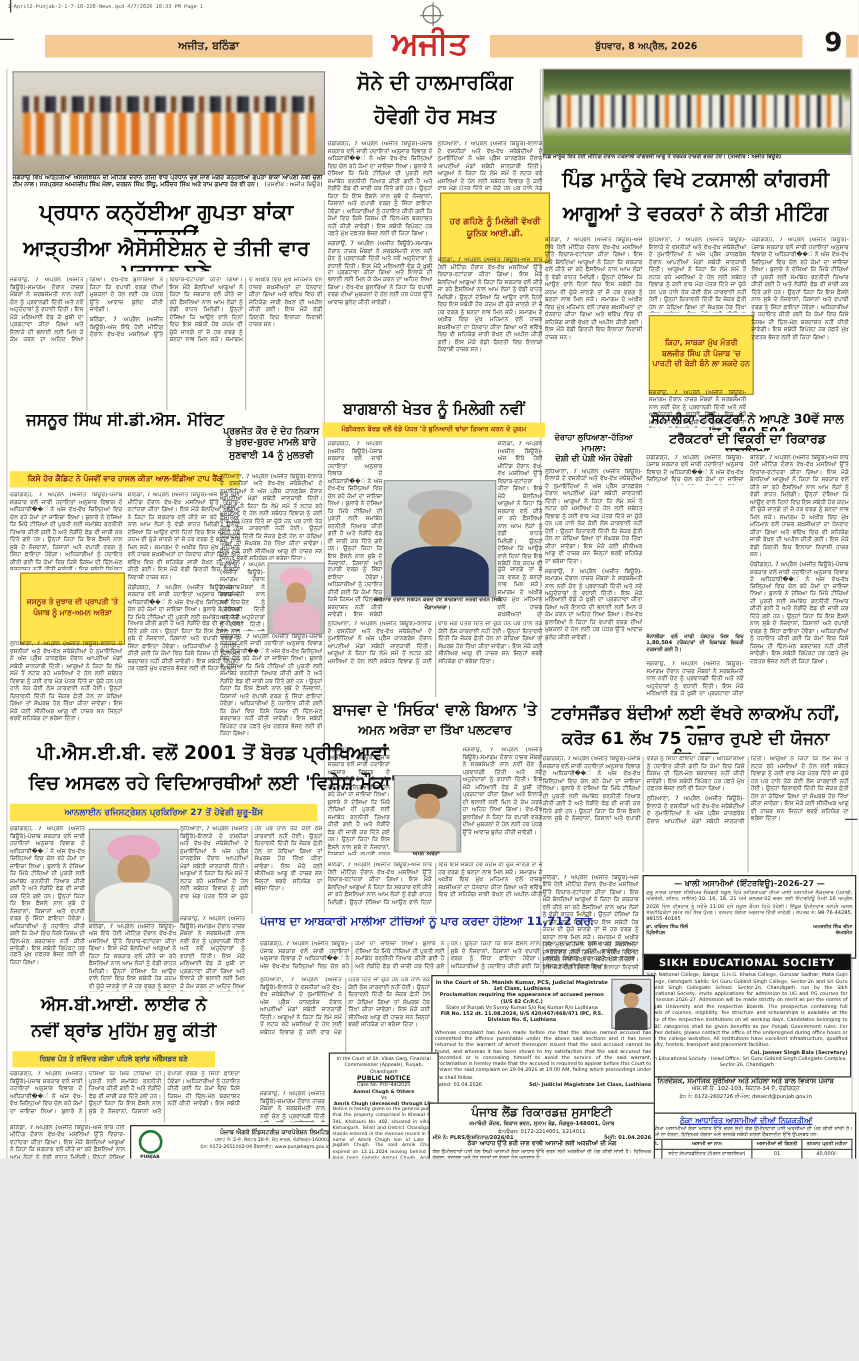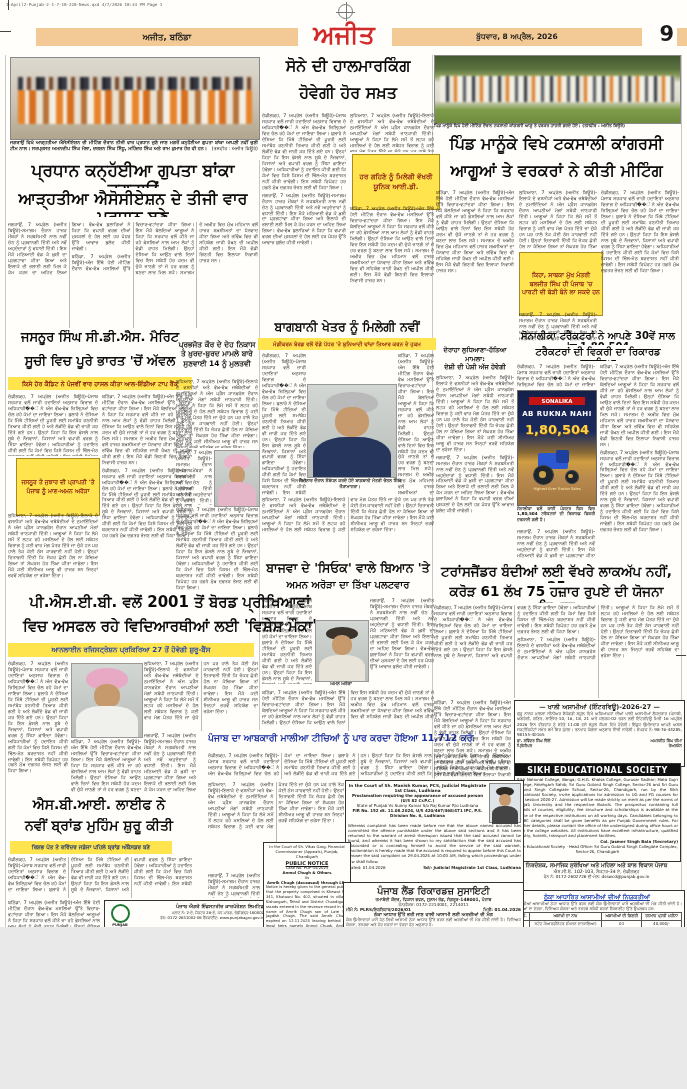--- a/index.html
+++ b/index.html
@@ -82,21 +82,20 @@
   </div>
   <div class="abs hl" style="left:8px;top:161px;width:250px;height:27px;font-size:17px;">ਪ੍ਰਧਾਨ ਕਨ੍ਹੱਈਆ ਗੁਪਤਾ ਬਾਂਕਾ ਜਗਰਾਉਂ</div>
   <div class="abs hl" style="left:8px;top:190px;width:250px;height:27px;font-size:16px;">ਆੜ੍ਹਤੀਆ ਐਸੋਸੀਏਸ਼ਨ ਦੇ ਤੀਜੀ ਵਾਰ ਪ੍ਰਧਾਨ ਬਣੇ</div>
   <div class="abs bt c4" style="left:8px;top:222px;width:250px;height:106px;">
 
     <p>ਜਗਰਾਉਂ, 7 ਅਪ੍ਰੈਲ (ਅਜੀਤ ਬਿਊਰੋ)-ਸਮਾਗਮ ਦੌਰਾਨ ਹਾਜ਼ਰ ਮੈਂਬਰਾਂ ਨੇ ਸਰਬਸੰਮਤੀ ਨਾਲ ਨਵੀਂ ਚੋਣ ਨੂੰ ਪ੍ਰਵਾਨਗੀ ਦਿੱਤੀ ਅਤੇ ਨਵੇਂ ਅਹੁਦੇਦਾਰਾਂ ਨੂੰ ਵਧਾਈ ਦਿੱਤੀ। ਇਸ ਮੌਕੇ ਮਠਿਆਈ ਵੰਡ ਕੇ ਖ਼ੁਸ਼ੀ ਦਾ ਪ੍ਰਗਟਾਵਾ ਕੀਤਾ ਗਿਆ ਅਤੇ ਇਲਾਕੇ ਦੀ ਭਲਾਈ ਲਈ ਮਿਲ ਕੇ ਕੰਮ ਕਰਨ ਦਾ ਅਹਿਦ ਲਿਆ ਗਿਆ। ਵੱਖ-ਵੱਖ ਬੁਲਾਰਿਆਂ ਨੇ ਕਿਹਾ ਕਿ ਵਪਾਰੀ ਵਰਗ ਦੀਆਂ ਮੁਸ਼ਕਲਾਂ ਦੇ ਹੱਲ ਲਈ ਹਰ ਪੱਧਰ ਉੱਤੇ ਆਵਾਜ਼ ਬੁਲੰਦ ਕੀਤੀ ਜਾਵੇਗੀ।</p>
     <p>ਬਠਿੰਡਾ, 7 ਅਪ੍ਰੈਲ (ਅਜੀਤ ਬਿਊਰੋ)-ਅੱਜ ਇੱਥੇ ਹੋਈ ਮੀਟਿੰਗ ਦੌਰਾਨ ਵੱਖ-ਵੱਖ ਮਸਲਿਆਂ ਉੱਤੇ ਵਿਚਾਰ-ਵਟਾਂਦਰਾ ਕੀਤਾ ਗਿਆ। ਇਸ ਮੌਕੇ ਬੋਲਦਿਆਂ ਆਗੂਆਂ ਨੇ ਕਿਹਾ ਕਿ ਸਰਕਾਰ ਵਲੋਂ ਕੀਤੇ ਜਾ ਰਹੇ ਫ਼ੈਸਲਿਆਂ ਨਾਲ ਆਮ ਲੋਕਾਂ ਨੂੰ ਵੱਡੀ ਰਾਹਤ ਮਿਲੇਗੀ। ਉਨ੍ਹਾਂ ਦੱਸਿਆ ਕਿ ਆਉਣ ਵਾਲੇ ਦਿਨਾਂ ਵਿਚ ਇਸ ਸਬੰਧੀ ਹੋਰ ਕਦਮ ਵੀ ਚੁੱਕੇ ਜਾਣਗੇ ਤਾਂ ਜੋ ਹਰ ਵਰਗ ਨੂੰ ਬਣਦਾ ਲਾਭ ਮਿਲ ਸਕੇ। ਸਮਾਗਮ ਦੇ ਅਖ਼ੀਰ ਵਿਚ ਮੁੱਖ ਮਹਿਮਾਨ ਵਲੋਂ ਹਾਜ਼ਰ ਸ਼ਖ਼ਸੀਅਤਾਂ ਦਾ ਧੰਨਵਾਦ ਕੀਤਾ ਗਿਆ ਅਤੇ ਭਵਿੱਖ ਵਿਚ ਵੀ ਸਹਿਯੋਗ ਜਾਰੀ ਰੱਖਣ ਦੀ ਅਪੀਲ ਕੀਤੀ ਗਈ। ਇਸ ਮੌਕੇ ਵੱਡੀ ਗਿਣਤੀ ਵਿਚ ਇਲਾਕਾ ਨਿਵਾਸੀ ਹਾਜ਼ਰ ਸਨ।</p>
   </div>
 
   <div class="abs hl" style="left:8px;top:330px;width:184px;height:20px;font-size:13px;">ਜਸਨੂਰ ਸਿੰਘ ਸੀ.ਡੀ.ਐਸ. ਮੈਰਿਟ</div>
-  <div class="abs hl" style="left:8px;top:354px;width:184px;height:20px;font-size:13px;">ਸੂਚੀ ਵਿਚ ਪੂਰੇ ਭਾਰਤ 'ਚੋਂ ਅੱਵਲ</div>
   <div class="abs kick" style="left:8px;top:377px;width:184px;height:13px;font-size:6.2px;color:#7a1010;">
     <span>ਕਿਸੇ ਹੋਰ ਕੈਡਿਟ ਨੇ ਪੰਜਵੀਂ ਵਾਰ ਹਾਸਲ ਕੀਤਾ ਆਲ-ਇੰਡੀਆ ਟਾਪ ਰੈਂਕ</span>
   </div>
   <div class="abs bt" style="left:8px;top:394px;width:90px;height:62px;">
     <p>ਚੰਡੀਗੜ੍ਹ, 7 ਅਪ੍ਰੈਲ (ਅਜੀਤ ਬਿਊਰੋ)-ਪੰਜਾਬ ਸਰਕਾਰ ਵਲੋਂ ਜਾਰੀ ਹਦਾਇਤਾਂ ਅਨੁਸਾਰ ਵਿਭਾਗ ਦੇ ਅਧਿਕਾਰੀ��ਂ ਨੇ ਅੱਜ ਵੱਖ-ਵੱਖ ਜ਼ਿਲ੍ਹਿਆਂ ਵਿਚ ਚੱਲ ਰਹੇ ਕੰਮਾਂ ਦਾ ਜਾਇਜ਼ਾ ਲਿਆ। ਬੁਲਾਰੇ ਨੇ ਦੱਸਿਆ ਕਿ ਮਿੱਥੇ ਟੀਚਿਆਂ ਦੀ ਪੂਰਤੀ ਲਈ ਸਮਾਂਬੱਧ ਰਣਨੀਤੀ ਤਿਆਰ ਕੀਤੀ ਗਈ ਹੈ ਅਤੇ ਲੋੜੀਂਦੇ ਫੰਡ ਵੀ ਜਾਰੀ ਕਰ ਦਿੱਤੇ ਗਏ ਹਨ। ਉਨ੍ਹਾਂ ਕਿਹਾ ਕਿ ਇਸ ਫ਼ੈਸਲੇ ਨਾਲ ਸੂਬੇ ਦੇ ਨੌਜਵਾਨਾਂ, ਕਿਸਾਨਾਂ ਅਤੇ ਵਪਾਰੀ ਵਰਗ ਨੂੰ ਸਿੱਧਾ ਫ਼ਾਇਦਾ ਹੋਵੇਗਾ। ਅਧਿਕਾਰੀਆਂ ਨੂੰ ਹਦਾਇਤ ਕੀਤੀ ਗਈ ਕਿ ਕੰਮਾਂ ਵਿਚ ਕਿਸੇ ਕਿਸਮ ਦੀ ਢਿੱਲ-ਮੱਠ ਬਰਦਾਸ਼ਤ ਨਹੀਂ ਕੀਤੀ ਜਾਵੇਗੀ। ਇਸ ਸਬੰਧੀ ਰਿਪੋਰਟ ਹਰ ਹਫ਼ਤੇ ਮੁੱਖ ਦਫ਼ਤਰ ਭੇਜਣ ਲਈ ਵੀ ਕਿਹਾ ਗਿਆ।</p>
   </div>
   <div class="abs ybox" style="left:16px;top:458px;width:78px;height:52px;font-size:6px;">
     <span>ਜਸਨੂਰ ਤੇ ਜੁਝਾਰ ਦੀ ਪ੍ਰਾਪਤੀ 'ਤੇ ਪੰਜਾਬ ਨੂੰ ਮਾਣ-ਅਮਨ ਅਰੋੜਾ</span>
   </div>
   <div class="abs bt" style="left:8px;top:513px;width:90px;height:86px;">
@@ -304,34 +303,20 @@
   <div class="abs bt" style="left:436px;top:375px;width:78px;height:185px;">
     <p>ਲੁਧਿਆਣਾ, 7 ਅਪ੍ਰੈਲ (ਅਜੀਤ ਬਿਊਰੋ)-ਇਲਾਕੇ ਦੇ ਵਸਨੀਕਾਂ ਅਤੇ ਵੱਖ-ਵੱਖ ਜਥੇਬੰਦੀਆਂ ਦੇ ਨੁਮਾਇੰਦਿਆਂ ਨੇ ਅੱਜ ਪ੍ਰੈੱਸ ਕਾਨਫ਼ਰੰਸ ਦੌਰਾਨ ਆਪਣੀਆਂ ਮੰਗਾਂ ਸਬੰਧੀ ਜਾਣਕਾਰੀ ਦਿੱਤੀ। ਆਗੂਆਂ ਨੇ ਕਿਹਾ ਕਿ ਲੰਮੇ ਸਮੇਂ ਤੋਂ ਲਟਕ ਰਹੇ ਮਸਲਿਆਂ ਦੇ ਹੱਲ ਲਈ ਸਬੰਧਤ ਵਿਭਾਗ ਨੂੰ ਕਈ ਵਾਰ ਮੰਗ ਪੱਤਰ ਦਿੱਤੇ ਜਾ ਚੁੱਕੇ ਹਨ ਪਰ ਹਾਲੇ ਤੱਕ ਕੋਈ ਠੋਸ ਕਾਰਵਾਈ ਨਹੀਂ ਹੋਈ। ਉਨ੍ਹਾਂ ਚਿਤਾਵਨੀ ਦਿੱਤੀ ਕਿ ਜੇਕਰ ਛੇਤੀ ਹੱਲ ਨਾ ਕੱਢਿਆ ਗਿਆ ਤਾਂ ਸੰਘਰਸ਼ ਹੋਰ ਤਿੱਖਾ ਕੀਤਾ ਜਾਵੇਗਾ। ਇਸ ਮੌਕੇ ਕਈ ਸੀਨੀਅਰ ਆਗੂ ਵੀ ਹਾਜ਼ਰ ਸਨ ਜਿਨ੍ਹਾਂ ਭਰਵੇਂ ਸਹਿਯੋਗ ਦਾ ਭਰੋਸਾ ਦਿੱਤਾ।</p>
     <p>ਜਗਰਾਉਂ, 7 ਅਪ੍ਰੈਲ (ਅਜੀਤ ਬਿਊਰੋ)-ਸਮਾਗਮ ਦੌਰਾਨ ਹਾਜ਼ਰ ਮੈਂਬਰਾਂ ਨੇ ਸਰਬਸੰਮਤੀ ਨਾਲ ਨਵੀਂ ਚੋਣ ਨੂੰ ਪ੍ਰਵਾਨਗੀ ਦਿੱਤੀ ਅਤੇ ਨਵੇਂ ਅਹੁਦੇਦਾਰਾਂ ਨੂੰ ਵਧਾਈ ਦਿੱਤੀ। ਇਸ ਮੌਕੇ ਮਠਿਆਈ ਵੰਡ ਕੇ ਖ਼ੁਸ਼ੀ ਦਾ ਪ੍ਰਗਟਾਵਾ ਕੀਤਾ ਗਿਆ ਅਤੇ ਇਲਾਕੇ ਦੀ ਭਲਾਈ ਲਈ ਮਿਲ ਕੇ ਕੰਮ ਕਰਨ ਦਾ ਅਹਿਦ ਲਿਆ ਗਿਆ। ਵੱਖ-ਵੱਖ ਬੁਲਾਰਿਆਂ ਨੇ ਕਿਹਾ ਕਿ ਵਪਾਰੀ ਵਰਗ ਦੀਆਂ ਮੁਸ਼ਕਲਾਂ ਦੇ ਹੱਲ ਲਈ ਹਰ ਪੱਧਰ ਉੱਤੇ ਆਵਾਜ਼ ਬੁਲੰਦ ਕੀਤੀ ਜਾਵੇਗੀ।</p>
   </div>
 
   <div class="abs hl" style="left:517px;top:330px;width:162px;height:15px;font-size:10px;">ਸੋਨਾਲੀਕਾ ਟਰੈਕਟਰਾਂ ਨੇ ਆਪਣੇ 30ਵੇਂ ਸਾਲ 'ਚ 1,80,504</div>
   <div class="abs hl" style="left:517px;top:346px;width:162px;height:15px;font-size:10px;">ਟਰੈਕਟਰਾਂ ਦੀ ਵਿਕਰੀ ਦਾ ਰਿਕਾਰਡ ਬਣਾਇਆ</div>
   <div class="abs bt" style="left:517px;top:364px;width:78px;height:24px;">
     <p>ਚੰਡੀਗੜ੍ਹ, 7 ਅਪ੍ਰੈਲ (ਅਜੀਤ ਬਿਊਰੋ)-ਪੰਜਾਬ ਸਰਕਾਰ ਵਲੋਂ ਜਾਰੀ ਹਦਾਇਤਾਂ ਅਨੁਸਾਰ ਵਿਭਾਗ ਦੇ ਅਧਿਕਾਰੀ��ਂ ਨੇ ਅੱਜ ਵੱਖ-ਵੱਖ ਜ਼ਿਲ੍ਹਿਆਂ ਵਿਚ ਚੱਲ ਰਹੇ ਕੰਮਾਂ ਦਾ ਜਾਇਜ਼ਾ ਲਿਆ। ਬੁਲਾਰੇ ਨੇ ਦੱਸਿਆ ਕਿ ਮਿੱਥੇ ਟੀਚਿਆਂ ਦੀ ਪੂਰਤੀ ਲਈ ਸਮਾਂਬੱਧ ਰਣਨੀਤੀ ਤਿਆਰ ਕੀਤੀ ਗਈ ਹੈ ਅਤੇ ਲੋੜੀਂਦੇ ਫੰਡ ਵੀ ਜਾਰੀ ਕਰ ਦਿੱਤੇ ਗਏ ਹਨ। ਉਨ੍ਹਾਂ ਕਿਹਾ ਕਿ ਇਸ ਫ਼ੈਸਲੇ ਨਾਲ ਸੂਬੇ ਦੇ ਨੌਜਵਾਨਾਂ, ਕਿਸਾਨਾਂ ਅਤੇ ਵਪਾਰੀ ਵਰਗ ਨੂੰ ਸਿੱਧਾ ਫ਼ਾਇਦਾ ਹੋਵੇਗਾ। ਅਧਿਕਾਰੀਆਂ ਨੂੰ ਹਦਾਇਤ ਕੀਤੀ ਗਈ ਕਿ ਕੰਮਾਂ ਵਿਚ ਕਿਸੇ ਕਿਸਮ ਦੀ ਢਿੱਲ-ਮੱਠ ਬਰਦਾਸ਼ਤ ਨਹੀਂ ਕੀਤੀ ਜਾਵੇਗੀ। ਇਸ ਸਬੰਧੀ ਰਿਪੋਰਟ ਹਰ ਹਫ਼ਤੇ ਮੁੱਖ ਦਫ਼ਤਰ ਭੇਜਣ ਲਈ ਵੀ ਕਿਹਾ ਗਿਆ।</p>
   </div>
-  <div class="abs sonalika" style="left:517px;top:390px;width:78px;height:114px;border:0.6px solid #666;">
-    <div style="position:absolute;left:14%;top:5%;width:72%;background:#c41414;color:#fff;font-size:5.4px;font-weight:bold;text-align:center;padding:1px 0;">SONALIKA</div>
-    <div style="position:absolute;left:0;top:17%;width:100%;color:#fff;font-size:7px;font-weight:bold;text-align:center;letter-spacing:0.5px;">AB RUKNA NAHI</div>
-    <div style="position:absolute;left:0;top:27%;width:100%;color:#ffd24a;font-size:13px;font-weight:bold;text-align:center;text-shadow:0.7px 0.7px 0 #7a4d07;">1,80,504</div>
-    <div style="position:absolute;left:0;top:84%;width:100%;color:#ffe9b0;font-size:3.6px;text-align:center;">Highest Ever Tractor Sales</div>
-    <div style="position:absolute;left:18%;top:52%;width:64%;height:30%;">
-      <div style="position:absolute;left:12%;top:8%;width:60%;height:48%;background:#2b57d0;border-radius:2px;"></div>
-      <div style="position:absolute;left:48%;top:0;width:26%;height:36%;background:#1d3fa0;border-radius:2px;"></div>
-      <div class="son-wheel" style="left:2%;top:44%;width:38%;height:52%;"></div>
-      <div class="son-hub" style="left:13%;top:60%;width:15%;height:20%;"></div>
-      <div class="son-wheel" style="left:66%;top:58%;width:24%;height:36%;"></div>
-      <div class="son-hub" style="left:73%;top:68%;width:9%;height:14%;"></div>
-    </div>
-  </div>
   <div class="abs cap" style="left:517px;top:506px;width:78px;height:21px;font-size:4.2px;">
     <span>ਸੋਨਾਲੀਕਾ ਵਲੋਂ ਜਾਰੀ ਪੋਸਟਰ ਜਿਸ ਵਿਚ 1,80,504 ਟਰੈਕਟਰਾਂ ਦੀ ਰਿਕਾਰਡ ਵਿਕਰੀ ਦਰਸਾਈ ਗਈ ਹੈ।</span>
   </div>
   <div class="abs bt" style="left:517px;top:529px;width:78px;height:29px;">
     <p>ਜਗਰਾਉਂ, 7 ਅਪ੍ਰੈਲ (ਅਜੀਤ ਬਿਊਰੋ)-ਸਮਾਗਮ ਦੌਰਾਨ ਹਾਜ਼ਰ ਮੈਂਬਰਾਂ ਨੇ ਸਰਬਸੰਮਤੀ ਨਾਲ ਨਵੀਂ ਚੋਣ ਨੂੰ ਪ੍ਰਵਾਨਗੀ ਦਿੱਤੀ ਅਤੇ ਨਵੇਂ ਅਹੁਦੇਦਾਰਾਂ ਨੂੰ ਵਧਾਈ ਦਿੱਤੀ। ਇਸ ਮੌਕੇ ਮਠਿਆਈ ਵੰਡ ਕੇ ਖ਼ੁਸ਼ੀ ਦਾ ਪ੍ਰਗਟਾਵਾ ਕੀਤਾ ਗਿਆ ਅਤੇ ਇਲਾਕੇ ਦੀ ਭਲਾਈ ਲਈ ਮਿਲ ਕੇ ਕੰਮ ਕਰਨ ਦਾ ਅਹਿਦ ਲਿਆ ਗਿਆ। ਵੱਖ-ਵੱਖ ਬੁਲਾਰਿਆਂ ਨੇ ਕਿਹਾ ਕਿ ਵਪਾਰੀ ਵਰਗ ਦੀਆਂ ਮੁਸ਼ਕਲਾਂ ਦੇ ਹੱਲ ਲਈ ਹਰ ਪੱਧਰ ਉੱਤੇ ਆਵਾਜ਼ ਬੁਲੰਦ ਕੀਤੀ ਜਾਵੇਗੀ।</p>
   </div>
   <div class="abs bt" style="left:600px;top:364px;width:79px;height:194px;">
     <p>ਬਠਿੰਡਾ, 7 ਅਪ੍ਰੈਲ (ਅਜੀਤ ਬਿਊਰੋ)-ਅੱਜ ਇੱਥੇ ਹੋਈ ਮੀਟਿੰਗ ਦੌਰਾਨ ਵੱਖ-ਵੱਖ ਮਸਲਿਆਂ ਉੱਤੇ ਵਿਚਾਰ-ਵਟਾਂਦਰਾ ਕੀਤਾ ਗਿਆ। ਇਸ ਮੌਕੇ ਬੋਲਦਿਆਂ ਆਗੂਆਂ ਨੇ ਕਿਹਾ ਕਿ ਸਰਕਾਰ ਵਲੋਂ ਕੀਤੇ ਜਾ ਰਹੇ ਫ਼ੈਸਲਿਆਂ ਨਾਲ ਆਮ ਲੋਕਾਂ ਨੂੰ ਵੱਡੀ ਰਾਹਤ ਮਿਲੇਗੀ। ਉਨ੍ਹਾਂ ਦੱਸਿਆ ਕਿ ਆਉਣ ਵਾਲੇ ਦਿਨਾਂ ਵਿਚ ਇਸ ਸਬੰਧੀ ਹੋਰ ਕਦਮ ਵੀ ਚੁੱਕੇ ਜਾਣਗੇ ਤਾਂ ਜੋ ਹਰ ਵਰਗ ਨੂੰ ਬਣਦਾ ਲਾਭ ਮਿਲ ਸਕੇ। ਸਮਾਗਮ ਦੇ ਅਖ਼ੀਰ ਵਿਚ ਮੁੱਖ ਮਹਿਮਾਨ ਵਲੋਂ ਹਾਜ਼ਰ ਸ਼ਖ਼ਸੀਅਤਾਂ ਦਾ ਧੰਨਵਾਦ ਕੀਤਾ ਗਿਆ ਅਤੇ ਭਵਿੱਖ ਵਿਚ ਵੀ ਸਹਿਯੋਗ ਜਾਰੀ ਰੱਖਣ ਦੀ ਅਪੀਲ ਕੀਤੀ ਗਈ। ਇਸ ਮੌਕੇ ਵੱਡੀ ਗਿਣਤੀ ਵਿਚ ਇਲਾਕਾ ਨਿਵਾਸੀ ਹਾਜ਼ਰ ਸਨ।</p>
     <p>ਚੰਡੀਗੜ੍ਹ, 7 ਅਪ੍ਰੈਲ (ਅਜੀਤ ਬਿਊਰੋ)-ਪੰਜਾਬ ਸਰਕਾਰ ਵਲੋਂ ਜਾਰੀ ਹਦਾਇਤਾਂ ਅਨੁਸਾਰ ਵਿਭਾਗ ਦੇ ਅਧਿਕਾਰੀ��ਂ ਨੇ ਅੱਜ ਵੱਖ-ਵੱਖ ਜ਼ਿਲ੍ਹਿਆਂ ਵਿਚ ਚੱਲ ਰਹੇ ਕੰਮਾਂ ਦਾ ਜਾਇਜ਼ਾ ਲਿਆ। ਬੁਲਾਰੇ ਨੇ ਦੱਸਿਆ ਕਿ ਮਿੱਥੇ ਟੀਚਿਆਂ ਦੀ ਪੂਰਤੀ ਲਈ ਸਮਾਂਬੱਧ ਰਣਨੀਤੀ ਤਿਆਰ ਕੀਤੀ ਗਈ ਹੈ ਅਤੇ ਲੋੜੀਂਦੇ ਫੰਡ ਵੀ ਜਾਰੀ ਕਰ ਦਿੱਤੇ ਗਏ ਹਨ। ਉਨ੍ਹਾਂ ਕਿਹਾ ਕਿ ਇਸ ਫ਼ੈਸਲੇ ਨਾਲ ਸੂਬੇ ਦੇ ਨੌਜਵਾਨਾਂ, ਕਿਸਾਨਾਂ ਅਤੇ ਵਪਾਰੀ ਵਰਗ ਨੂੰ ਸਿੱਧਾ ਫ਼ਾਇਦਾ ਹੋਵੇਗਾ। ਅਧਿਕਾਰੀਆਂ ਨੂੰ ਹਦਾਇਤ ਕੀਤੀ ਗਈ ਕਿ ਕੰਮਾਂ ਵਿਚ ਕਿਸੇ ਕਿਸਮ ਦੀ ਢਿੱਲ-ਮੱਠ ਬਰਦਾਸ਼ਤ ਨਹੀਂ ਕੀਤੀ ਜਾਵੇਗੀ। ਇਸ ਸਬੰਧੀ ਰਿਪੋਰਟ ਹਰ ਹਫ਼ਤੇ ਮੁੱਖ ਦਫ਼ਤਰ ਭੇਜਣ ਲਈ ਵੀ ਕਿਹਾ ਗਿਆ।</p>
   </div>

